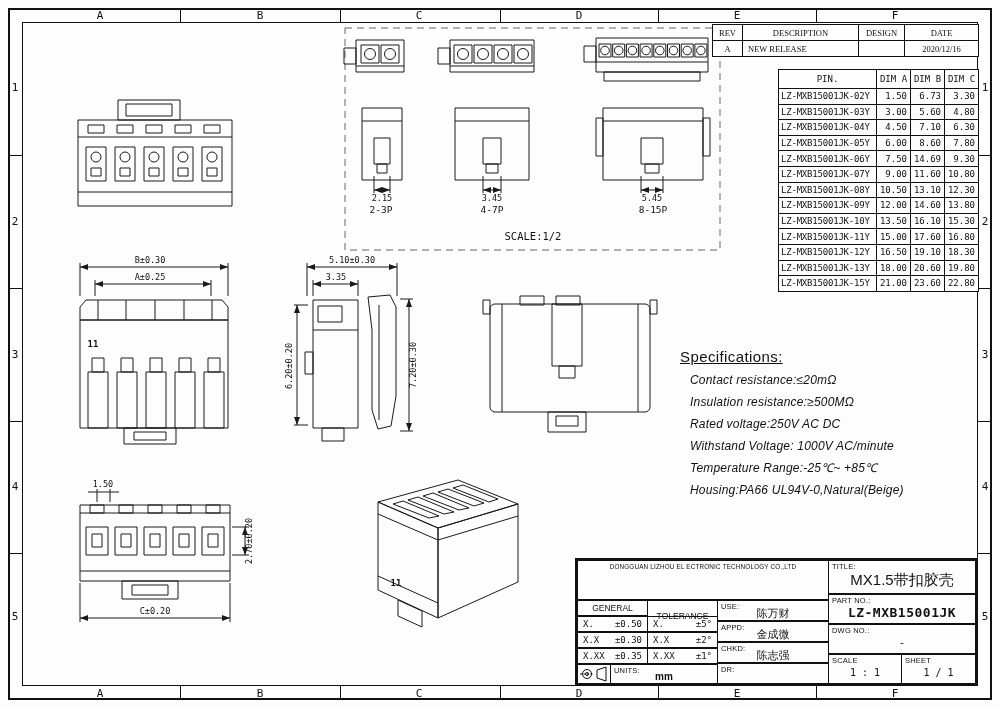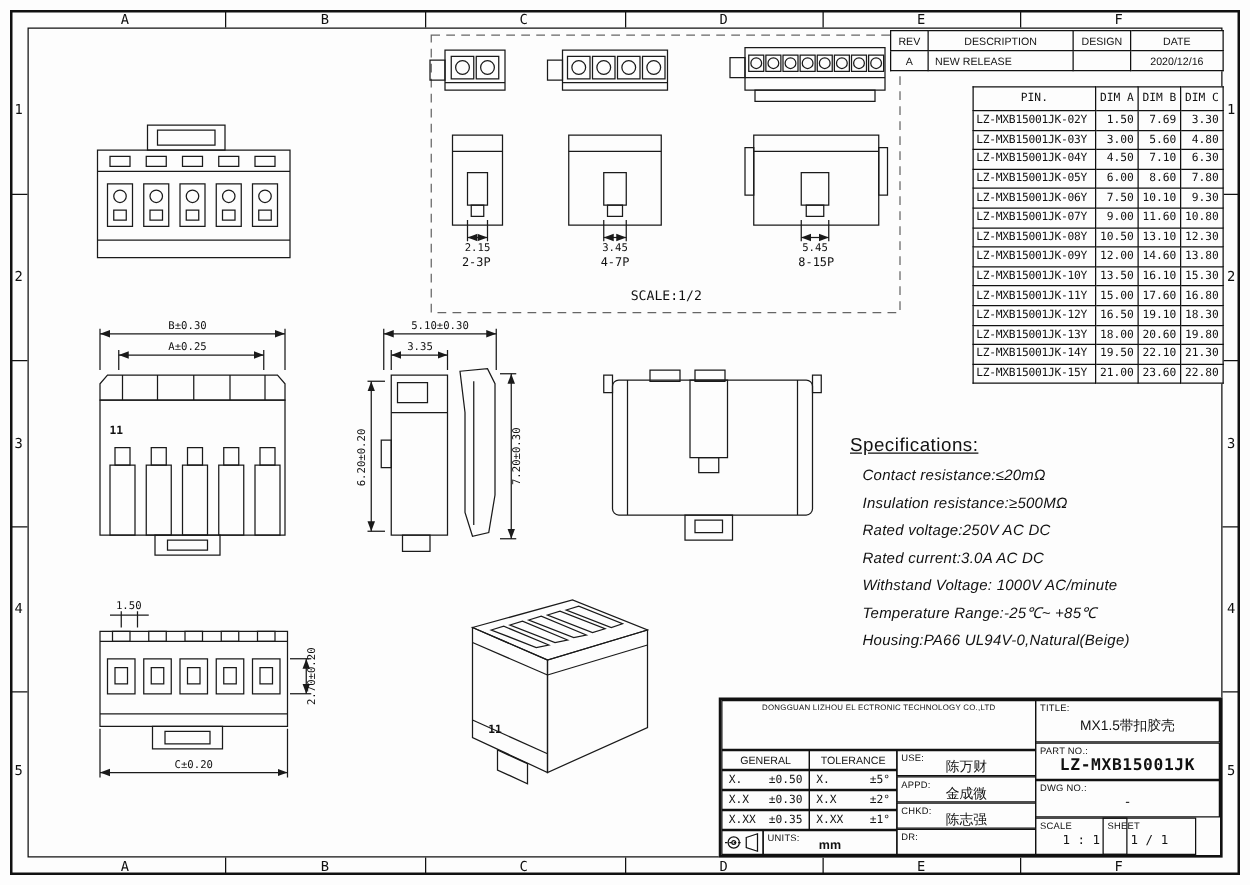--- a/index.html
+++ b/index.html
@@ -9,21 +9,21 @@
   .inner-frame{position:absolute;left:22px;top:22px;right:22px;bottom:22px;border:1.5px solid #111;box-sizing:border-box;}
   .glabel{position:absolute;width:20px;height:13px;line-height:13px;text-align:center;font-size:11px;
           font-family:"DejaVu Sans Mono",monospace;}
   .gnum{position:absolute;width:14px;height:13px;line-height:13px;text-align:center;font-size:11px;
         font-family:"DejaVu Sans Mono",monospace;}
   .tickv{position:absolute;width:1px;height:14px;background:#111;}
   .tickh{position:absolute;width:14px;height:1px;background:#111;}
 
   table{border-collapse:collapse;table-layout:fixed;position:absolute;background:#fdfdfd;}
   td{border:1px solid #111;padding:0;overflow:hidden;white-space:nowrap;}
-  .rev-table{border:1.5px solid #111;font-family:Liberation Sans, sans-serif;padding-left:13px;}
+  .rev-table{border:1.5px solid #111;font-family:Liberation Serif, serif;padding-left:13px;}
   .rev-table td{height:15px;font-size:8.5px;text-align:center;}
   .rev-table td.ta-l{text-align:left;padding-left:5px;}
   .pin-table{border:1.5px solid #111;font-family:"DejaVu Sans Mono",monospace;padding-left:40px;}
   .pin-table td{height:14.6px;font-size:9px;}
   .pt-title{font-size:13px;text-align:center;height:18px !important;}
   .pt-dh{font-size:8px;text-align:center;}
   .pt-n{font-size:8.6px;text-align:left;padding-left:2px;letter-spacing:-0.2px;margin-left:28px;}
   .pt-v{text-align:right;padding-right:3px;}
 
   .specs{position:absolute;left:680px;top:348px;width:296px;}
@@ -33,21 +33,21 @@
   .tb{position:absolute;left:575px;top:558px;width:403px;height:128px;border:2px solid #111;box-sizing:border-box;background:#fdfdfd;}
   .c{position:absolute;box-sizing:border-box;border:1px solid #111;}
   .c .lab{position:absolute;top:1px;left:3px;font-size:7.5px;letter-spacing:0.2px;}
   .c .val{position:absolute;left:0;right:0;top:0;bottom:0;display:flex;align-items:center;justify-content:center;}
   .company-cn{font-size:14.5px;font-weight:bold;letter-spacing:1px;text-align:center;margin-top:5px;}
   .company-en{font-size:6.3px;letter-spacing:0.2px;text-align:center;margin-top:2px;}
   .tolc{display:flex;justify-content:space-between;align-items:center;padding:0 5px;
         font-family:"DejaVu Sans Mono",monospace;font-size:9px;}
   .tolh{display:flex;justify-content:center;align-items:center;font-size:8.5px;}
   .signv{font-size:11px;padding-top:5px;}
-  .titlev{font-size:11px;padding-top:6px;}
+  .titlev{font-size:15px;padding-top:6px;}
   .partv{font-family:"DejaVu Sans Mono",monospace;font-size:13px;font-weight:bold;letter-spacing:0.5px;padding-top:6px;}
   .dwgv{font-size:11px;padding-top:6px;}
   .ssv{font-family:"DejaVu Sans Mono",monospace;font-size:10px;padding-top:6px;}
   .unitsv{font-size:10px;font-weight:bold;padding-top:5px;}
 
   svg.draw{position:absolute;left:0;top:0;}
   svg.draw *{vector-effect:non-scaling-stroke;}
   svg text{fill:#111;stroke:none;font-family:"DejaVu Sans Mono",monospace;text-anchor:middle;}
   .dim{font-size:8.5px;}
   .vlbl{font-size:9.5px;}
@@ -381,21 +381,21 @@
     <tbody>
         <tr>
       <td class="pt-title">PIN.</td>
       <td class="pt-dh">DIM A</td>
       <td class="pt-dh">DIM B</td>
       <td class="pt-dh">DIM C</td>
     </tr>
     <tr>
           <td class="pt-n">LZ-MXB15001JK-02Y</td>
           <td class="pt-v">1.50</td>
-          <td class="pt-v">7.69</td>
+          <td class="pt-v">6.73</td>
           <td class="pt-v">3.30</td>
         </tr>
     <tr>
           <td class="pt-n">LZ-MXB15001JK-03Y</td>
           <td class="pt-v">3.00</td>
           <td class="pt-v">5.60</td>
           <td class="pt-v">4.80</td>
         </tr>
     <tr>
           <td class="pt-n">LZ-MXB15001JK-04Y</td>
@@ -405,21 +405,21 @@
         </tr>
     <tr>
           <td class="pt-n">LZ-MXB15001JK-05Y</td>
           <td class="pt-v">6.00</td>
           <td class="pt-v">8.60</td>
           <td class="pt-v">7.80</td>
         </tr>
     <tr>
           <td class="pt-n">LZ-MXB15001JK-06Y</td>
           <td class="pt-v">7.50</td>
-          <td class="pt-v">10.10</td>
+          <td class="pt-v">14.69</td>
           <td class="pt-v">9.30</td>
         </tr>
     <tr>
           <td class="pt-n">LZ-MXB15001JK-07Y</td>
           <td class="pt-v">9.00</td>
           <td class="pt-v">11.60</td>
           <td class="pt-v">10.80</td>
         </tr>
     <tr>
           <td class="pt-n">LZ-MXB15001JK-08Y</td>
@@ -449,54 +449,47 @@
           <td class="pt-n">LZ-MXB15001JK-12Y</td>
           <td class="pt-v">16.50</td>
           <td class="pt-v">19.10</td>
           <td class="pt-v">18.30</td>
         </tr>
     <tr>
           <td class="pt-n">LZ-MXB15001JK-13Y</td>
           <td class="pt-v">18.00</td>
           <td class="pt-v">20.60</td>
           <td class="pt-v">19.80</td>
-        </tr>
-    <tr>
-          <td class="pt-n">LZ-MXB15001JK-14Y</td>
-          <td class="pt-v">19.50</td>
-          <td class="pt-v">22.10</td>
-          <td class="pt-v">21.30</td>
         </tr>
     <tr>
           <td class="pt-n">LZ-MXB15001JK-15Y</td>
           <td class="pt-v">21.00</td>
           <td class="pt-v">23.60</td>
           <td class="pt-v">22.80</td>
         </tr>
   </tbody>
     </table>
 
   <div class="specs">
     <div class="specs-title">Specifications:</div>
     <div class="spec-line">Contact resistance:≤20mΩ</div>
     <div class="spec-line">Insulation resistance:≥500MΩ</div>
     <div class="spec-line">Rated voltage:250V AC DC</div>
-    <div class="spec-line">Rated current:3.0A AC DC</div>
     <div class="spec-line">Withstand Voltage: 1000V AC/minute</div>
     <div class="spec-line">Temperature Range:-25℃~ +85℃</div>
     <div class="spec-line">Housing:PA66 UL94V-0,Natural(Beige)</div>
   </div>
 
   <div class="tb">
     <div class="c" style="left:0;top:0;width:252px;height:40px">
       <div class="company-en">DONGGUAN LIZHOU EL ECTRONIC TECHNOLOGY CO.,LTD</div>
     </div>
 
     <div class="c tolh" style="left:0;top:40px;width:71px;height:16px">GENERAL</div>
-    <div class="c tolh" style="left:70px;top:40px;width:71px;height:16px">TOLERANCE</div>
+    <div class="c tolh" style="left:70px;top:40px;width:71px;height:32px">TOLERANCE</div>
 
     <div class="c tolc" style="left:0;top:56px;width:71px;height:16px">
       <span>X.</span>
       <span>±0.50</span>
     </div>
     <div class="c tolc" style="left:70px;top:56px;width:71px;height:16px">
       <span>X.</span>
       <span>±5°</span>
     </div>
     <div class="c tolc" style="left:0;top:72px;width:71px;height:16px">
@@ -555,19 +548,19 @@
       <span class="val partv">LZ-MXB15001JK</span>
     </div>
     <div class="c" style="left:251px;top:64px;width:148px;height:30px">
       <span class="lab">DWG NO.:</span>
       <span class="val dwgv">-</span>
     </div>
     <div class="c" style="left:251px;top:94px;width:74px;height:30px">
       <span class="lab">SCALE</span>
       <span class="val ssv">1 : 1</span>
     </div>
-    <div class="c" style="left:305px;top:94px;width:75px;height:30px">
+    <div class="c" style="left:324px;top:94px;width:75px;height:30px">
       <span class="lab">SHEET</span>
       <span class="val ssv">1 / 1</span>
     </div>
   </div>
 
 </div>
 
 </body></html>

